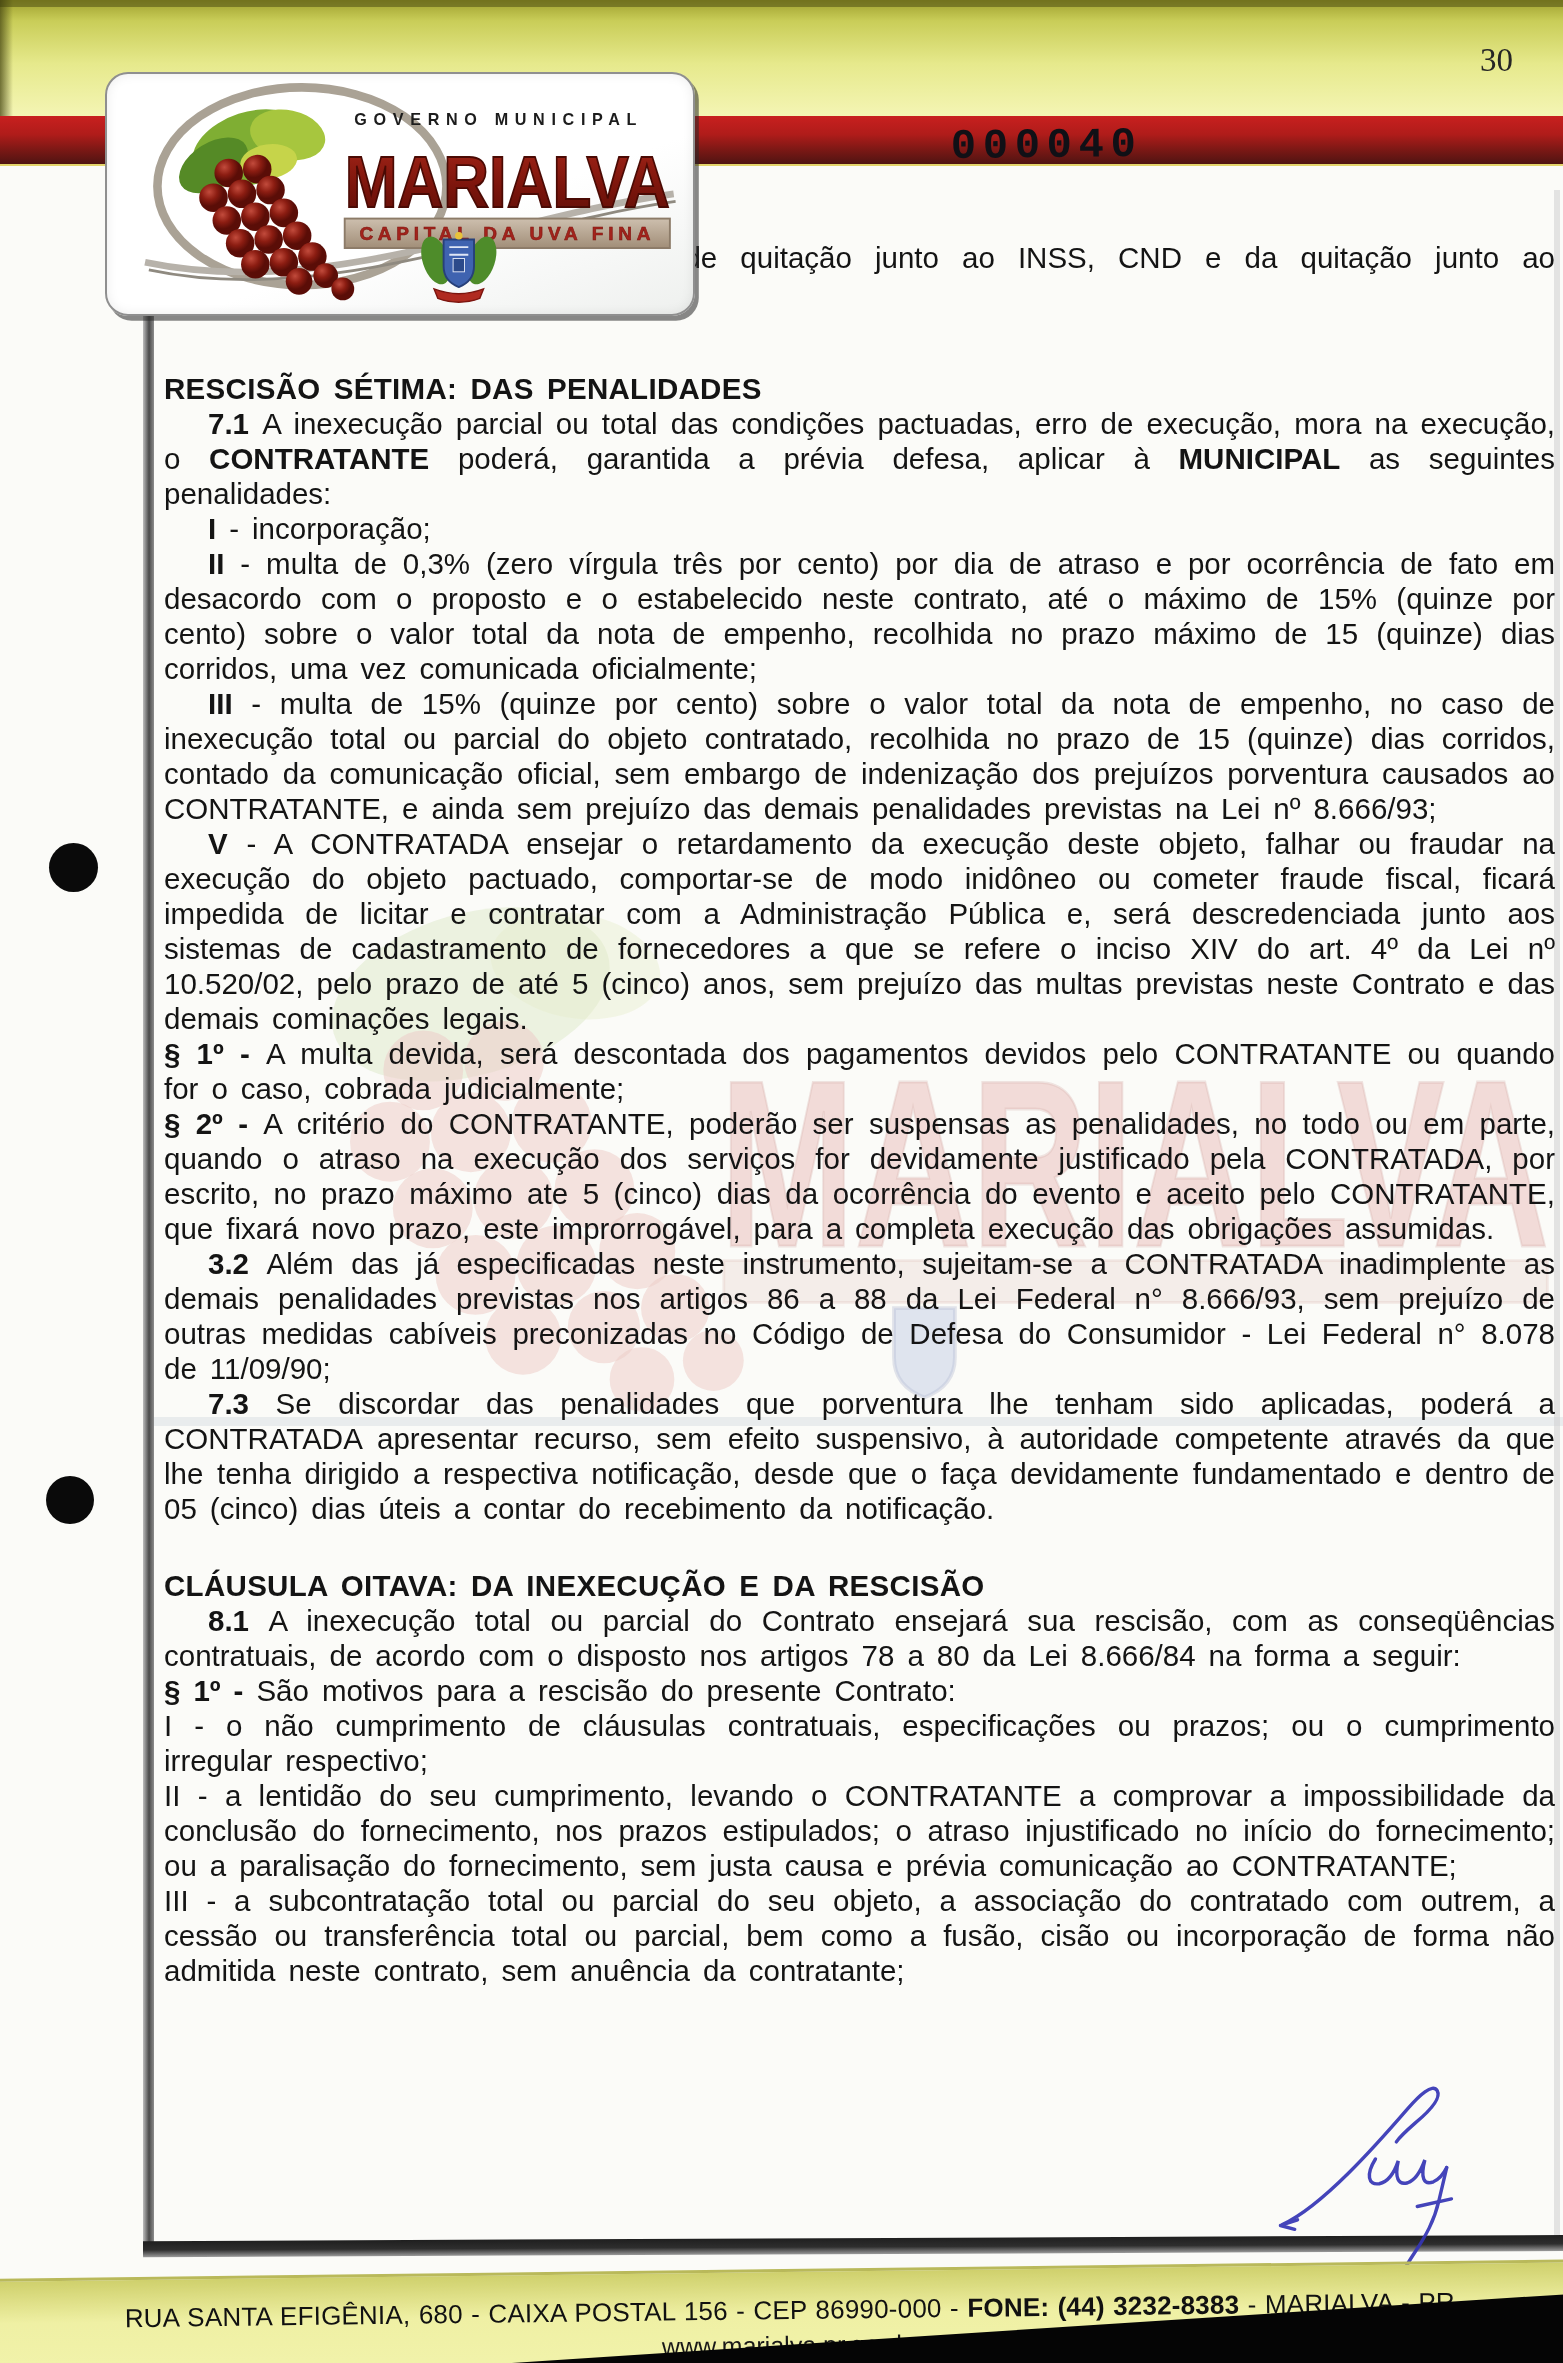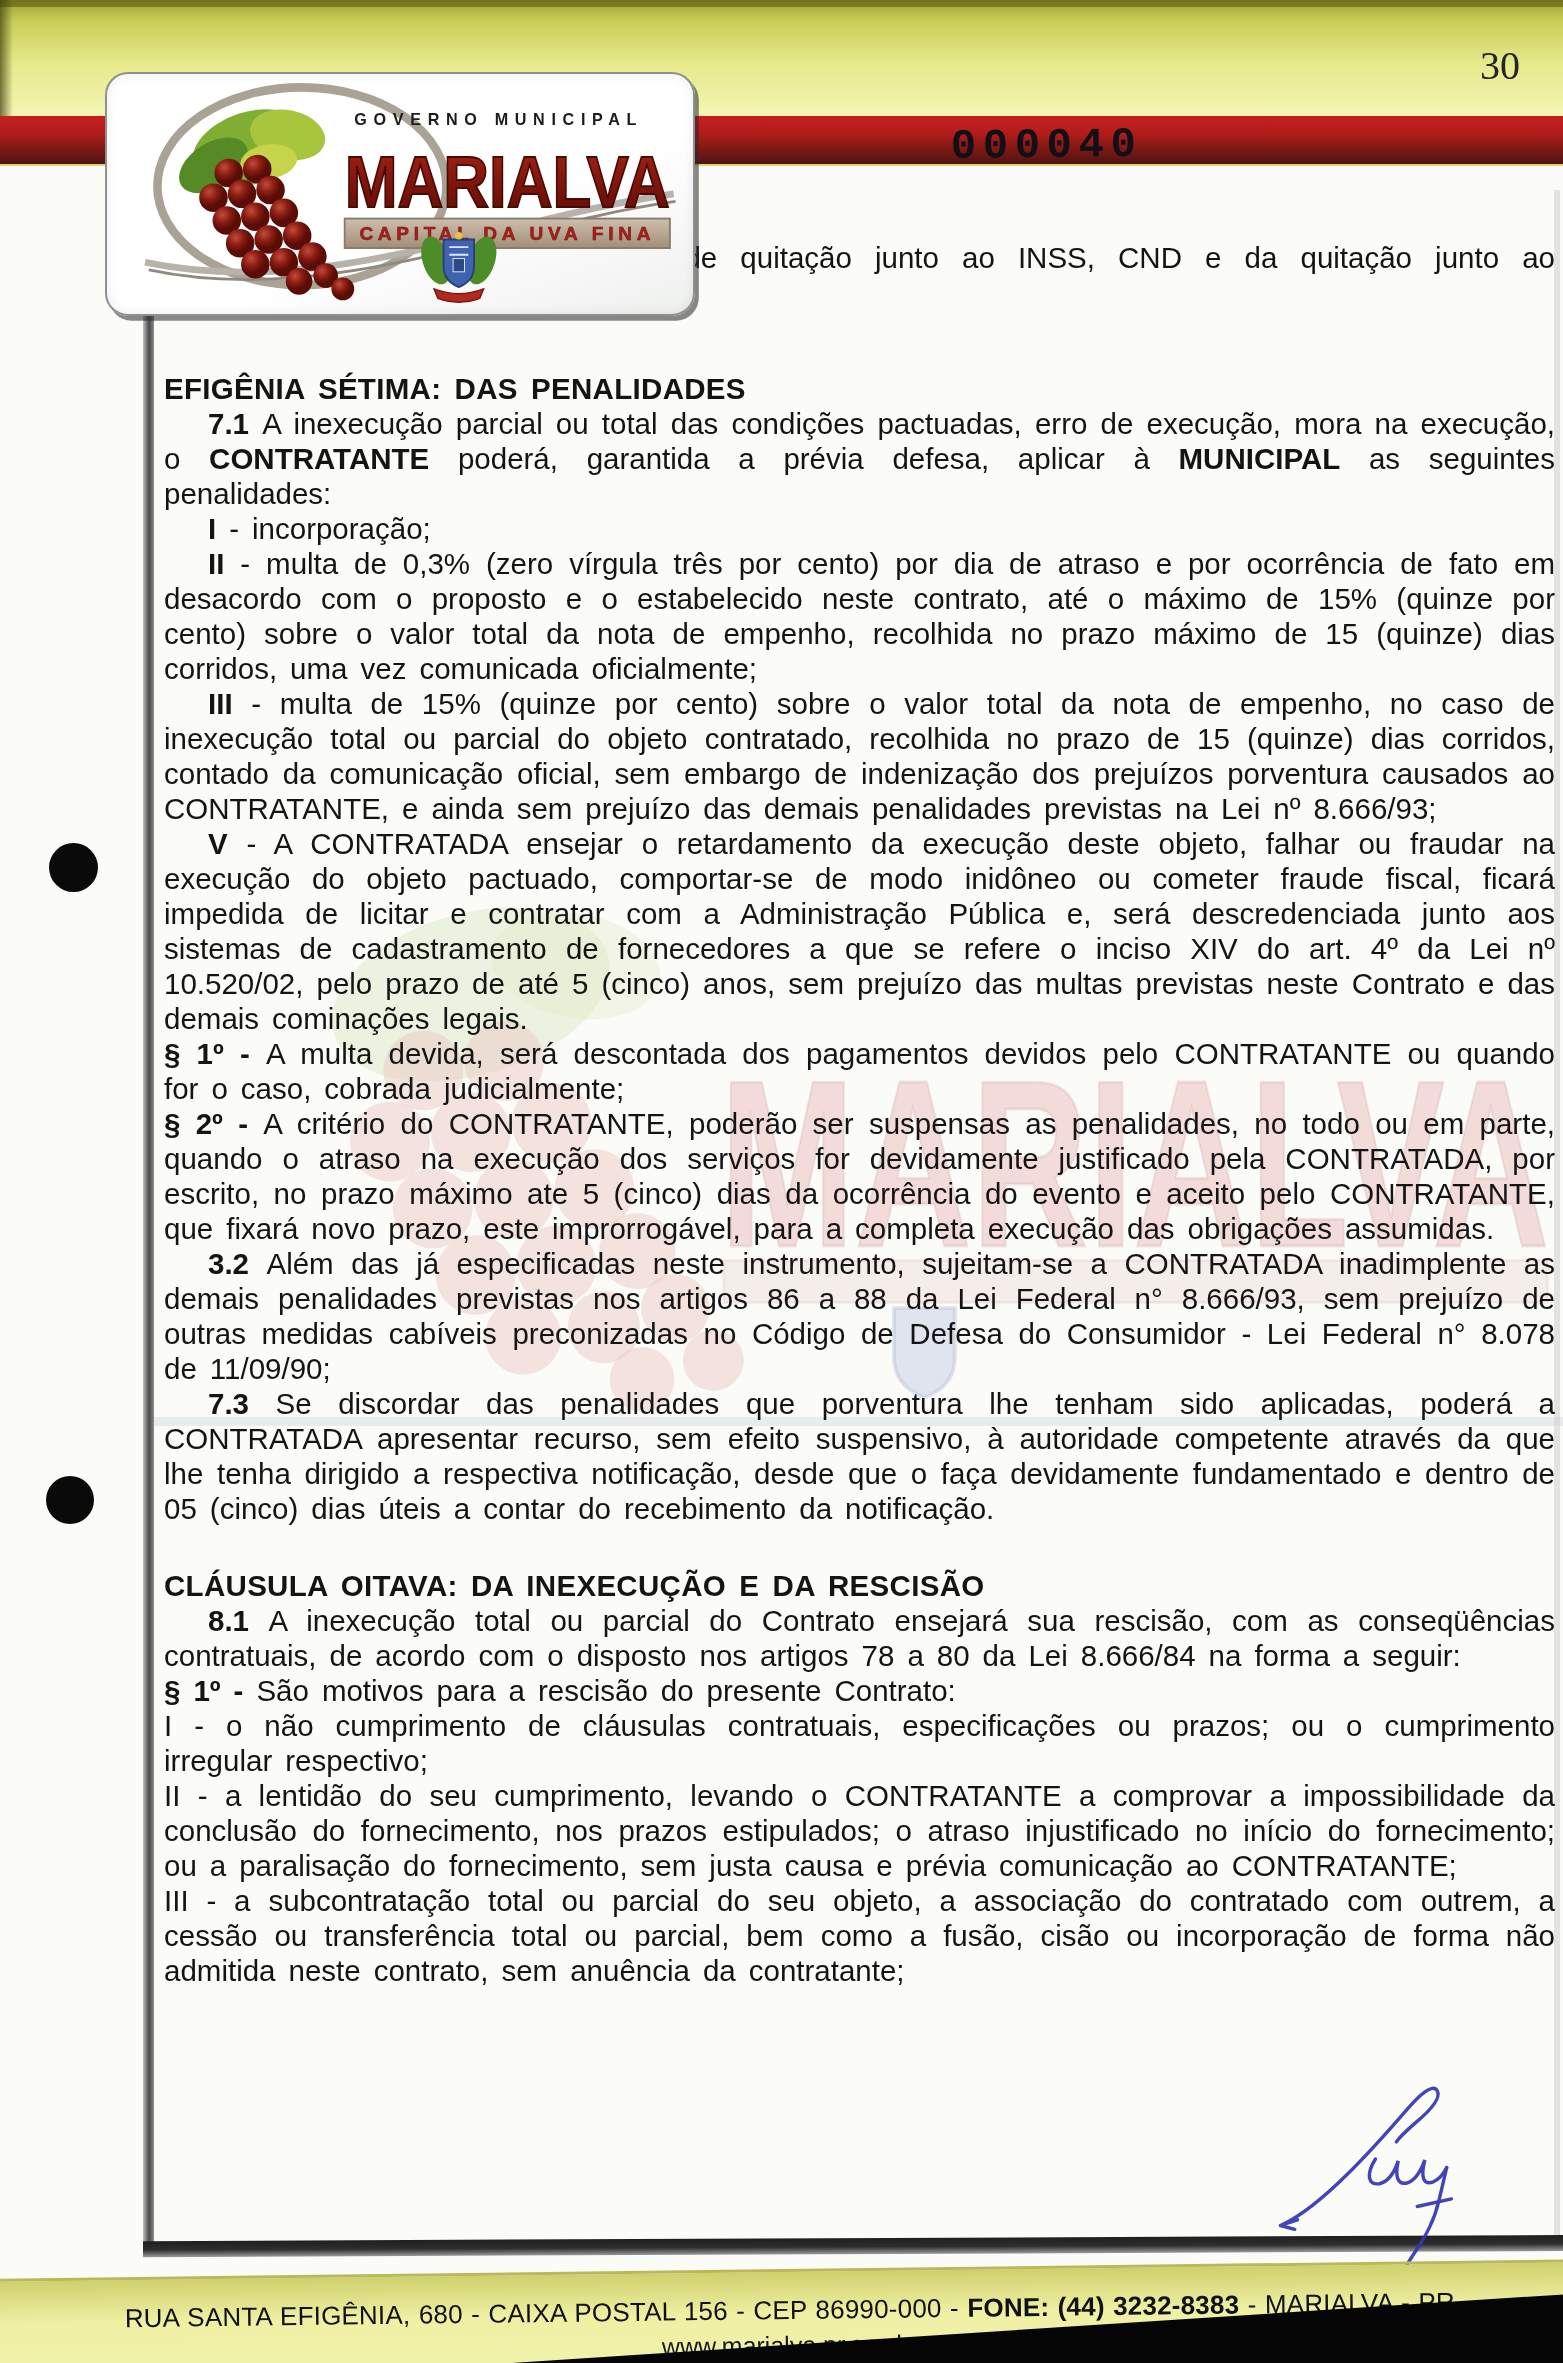--- a/index.html
+++ b/index.html
@@ -16,21 +16,21 @@
     background:linear-gradient(90deg,rgba(70,70,18,.75),rgba(70,70,18,0));}
   .band-yellow::after{content:"";position:absolute;left:0;top:0;width:100%;height:6.7px;
     background:rgba(60,60,10,.45);}
   .band-red{
     position:absolute;left:0;top:116px;width:1564px;height:48px;
     background:linear-gradient(180deg,#c8201f 0%,#b01c1a 38%,#7c1815 70%,#4f1412 100%);
     border-bottom:2.9px solid #e3d46b;
   }
   .page-number{
     position:absolute;left:1480px;top:42px;width:67px;
-    font-family:"Liberation Serif",serif;font-size:40px;color:#252525;
+    font-family:"Liberation Serif",serif;font-size:33px;color:#252525;
   }
   .stamp{
     position:absolute;left:951px;top:122px;
     font-family:"Liberation Mono",monospace;font-weight:bold;font-size:42px;
     letter-spacing:6.7px;color:#101016;transform:rotate(-.6deg);
   }
   
   .logo-box{
     position:absolute;left:105px;top:72px;width:586px;height:240px;
     background:linear-gradient(160deg,#ffffff 60%,#eef0ee 100%);
@@ -201,21 +201,21 @@
   </g>
   <text id="wm-city" x="552" y="385" textLength="872" lengthAdjust="spacingAndGlyphs" font-family="Liberation Sans, sans-serif" font-size="250" font-weight="bold" fill="rgba(198,76,70,.55)" stroke="rgba(150,40,36,.35)" stroke-width="3">MARIALVA</text>
   <rect x="556" y="400" width="866" height="44" fill="rgba(190,130,115,.35)" stroke="rgba(170,80,70,.3)" stroke-width="3"></rect>
   <g transform="translate(735,450)">
     <path d="M 0 0 h 64 v 52 q 0 30 -32 42 q -32 -12 -32 -42 Z" fill="rgba(80,110,190,.5)" stroke="rgba(50,70,140,.4)" stroke-width="4"></path>
   </g>
 </svg>
 
 <div class="doc">
     <p class="indent"><b>6.17 </b><span>Solicitar a cópia da guia de quitação junto ao INSS, CND e da quitação junto ao FGTS/CEF, através do CRF.</span></p>
-    <p class="heading" style="margin-top: 61px;"><b>EFIGÊNIA SÉTIMA: DAS PENALIDADES</b></p>
+    <p class="heading" style="margin-top: 61px;"><b>RESCISÃO SÉTIMA: DAS PENALIDADES</b></p>
     <p class="indent"><b>7.1 </b><span>A inexecução parcial ou total das condições pactuadas, erro de execução, mora na execução, o </span><b>CONTRATANTE</b><span> poderá, garantida a prévia defesa, aplicar à </span><b>MUNICIPAL</b><span> as seguintes penalidades:</span></p>
     <p class="indent"><b>I</b><span> - incorporação;</span></p>
     <p class="indent"><b>II</b><span> - multa de 0,3% (zero vírgula três por cento) por dia de atraso e por ocorrência de fato em desacordo com o proposto e o estabelecido neste contrato, até o máximo de 15% (quinze por cento) sobre o valor total da nota de empenho, recolhida no prazo máximo de 15 (quinze) dias corridos, uma vez comunicada oficialmente;</span></p>
     <p class="indent"><b>III</b><span> - multa de 15% (quinze por cento) sobre o valor total da nota de empenho, no caso de inexecução total ou parcial do objeto contratado, recolhida no prazo de 15 (quinze) dias corridos, contado da comunicação oficial, sem embargo de indenização dos prejuízos porventura causados ao CONTRATANTE, e ainda sem prejuízo das demais penalidades previstas na Lei nº 8.666/93;</span></p>
     <p class="indent"><b>V</b><span> - A CONTRATADA ensejar o retardamento da execução deste objeto, falhar ou fraudar na execução do objeto pactuado, comportar-se de modo inidôneo ou cometer fraude fiscal, ficará impedida de licitar e contratar com a Administração Pública e, será descredenciada junto aos sistemas de cadastramento de fornecedores a que se refere o inciso XIV do art. 4º da Lei nº 10.520/02, pelo prazo de até 5 (cinco) anos, sem prejuízo das multas previstas neste Contrato e das demais cominações legais.</span></p>
     <p class="flush"><b>§ 1º - </b><span>A multa devida, será descontada dos pagamentos devidos pelo CONTRATANTE ou quando for o caso, cobrada judicialmente;</span></p>
     <p class="flush"><b>§ 2º - </b><span>A critério do CONTRATANTE, poderão ser suspensas as penalidades, no todo ou em parte, quando o atraso na execução dos serviços for devidamente justificado pela CONTRATADA, por escrito, no prazo máximo ate 5 (cinco) dias da ocorrência do evento e aceito pelo CONTRATANTE, que fixará novo prazo, este improrrogável, para a completa execução das obrigações assumidas.</span></p>
     <p class="indent"><b>3.2 </b><span>Além das já especificadas neste instrumento, sujeitam-se a CONTRATADA inadimplente as demais penalidades previstas nos artigos 86 a 88 da Lei Federal n° 8.666/93, sem prejuízo de outras medidas cabíveis preconizadas no Código de Defesa do Consumidor - Lei Federal n° 8.078 de 11/09/90;</span></p>
     <p class="indent"><b>7.3 </b><span>Se discordar das penalidades que porventura lhe tenham sido aplicadas, poderá a CONTRATADA apresentar recurso, sem efeito suspensivo, à autoridade competente através da que lhe tenha dirigido a respectiva notificação, desde que o faça devidamente fundamentado e dentro de 05 (cinco) dias úteis a contar do recebimento da notificação.</span></p>
     <p class="heading" style="margin-top: 42px;"><b>CLÁUSULA OITAVA: DA INEXECUÇÃO E DA RESCISÃO</b></p>

